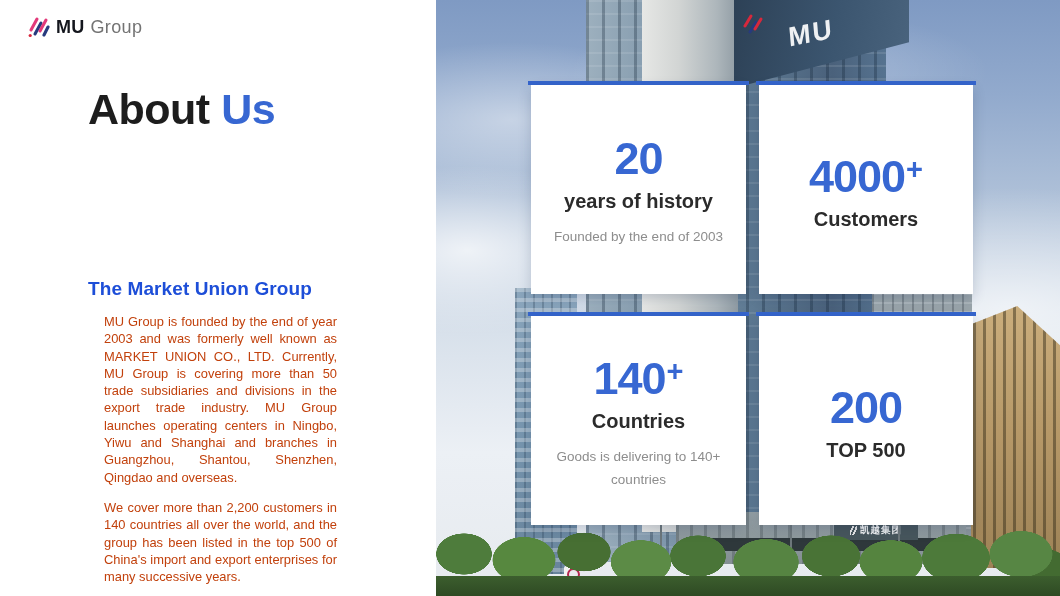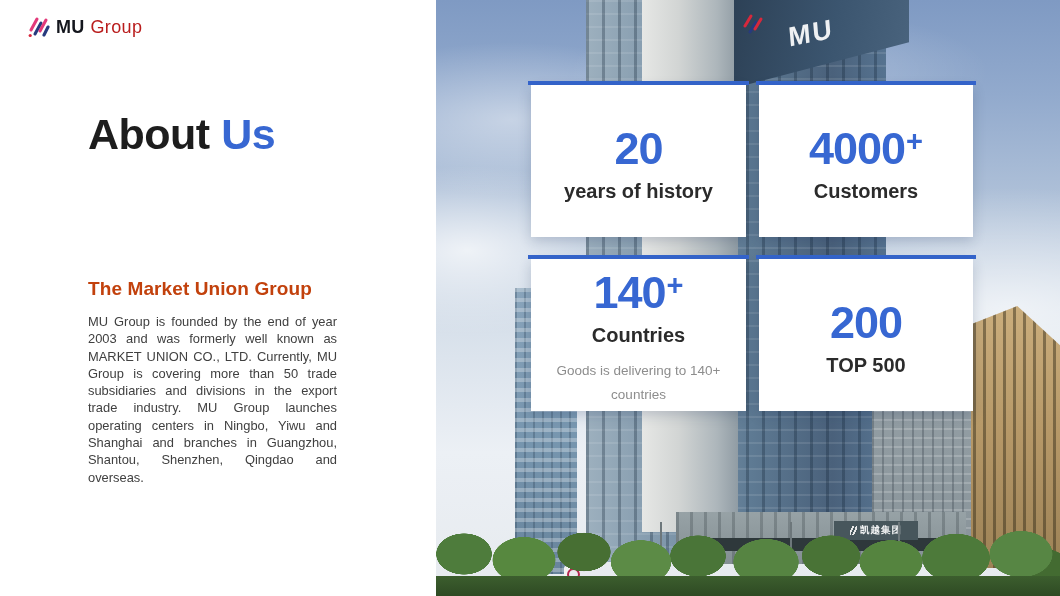--- a/index.html
+++ b/index.html
@@ -6,26 +6,26 @@
   body{
     width:1060px;height:596px;position:relative;overflow:hidden;
     background:#ffffff;font-family:"Liberation Sans",sans-serif;
     -webkit-font-smoothing:antialiased;
   }
   
   .left-panel{position:absolute;left:0;top:0;width:436px;height:596px;background:#fff;z-index:4;}
   .logo{position:absolute;left:28px;top:15px;display:flex;align-items:center;gap:6px;cursor:pointer;}
   .logo svg{display:block;}
   .brand-mu{font-size:18px;font-weight:800;color:#14161d;letter-spacing:.2px;}
-  .brand-group{font-size:18px;font-weight:400;color:#b91c1c;letter-spacing:.4px;}
-  .hero{position:absolute;left:88px;top:88px;font-size:43px;line-height:1;font-weight:800;color:#1d1d1d;letter-spacing:-.5px;white-space:nowrap;margin-top:25px;}
+  .brand-group{font-size:18px;font-weight:400;color:#737373;letter-spacing:.4px;}
+  .hero{position:absolute;left:88px;top:88px;font-size:43px;line-height:1;font-weight:800;color:#1d1d1d;letter-spacing:-.5px;white-space:nowrap;}
   .hero .accent{color:#3767d2;}
   .about{position:absolute;left:88px;top:278px;width:249px;}
-  .about-heading{font-size:19px;font-weight:700;color:#c2410c;margin:0 0 13px 0;letter-spacing:.1px;}
-  .about p{margin:0 0 13px 0;font-size:12.9px;line-height:17.3px;color:#404040;text-align:justify;}
+  .about-heading{font-size:19px;font-weight:700;color:#1d4ed8;margin:0 0 13px 0;letter-spacing:.1px;}
+  .about p{margin:0 0 13px 16px;font-size:12.9px;line-height:17.3px;color:#c2410c;text-align:justify;}
   
   .photo{position:absolute;left:436px;top:0;width:624px;height:596px;overflow:hidden;z-index:1;}
   .photo *{position:absolute;}
   .sky{left:0;top:0;width:624px;height:596px;
     background:
       radial-gradient(ellipse 280px 110px at 12% 20%, rgba(255,255,255,.45), rgba(255,255,255,0) 70%),
       radial-gradient(ellipse 260px 120px at 5% 42%, rgba(255,255,255,.75), rgba(255,255,255,0) 70%),
       radial-gradient(ellipse 420px 170px at 92% 52%, rgba(255,255,255,.65), rgba(255,255,255,0) 72%),
       radial-gradient(ellipse 300px 90px at 55% 12%, rgba(255,255,255,.25), rgba(255,255,255,0) 70%),
       linear-gradient(180deg,#7f9ac3 0%,#92aacd 16%,#b3c4da 36%,#d8e1eb 56%,#ecf0f5 76%,#e6eaee 100%);
@@ -95,21 +95,21 @@
       radial-gradient(ellipse 52px 38px at 585px 44px,#578644 60%,rgba(0,0,0,0) 61%),
       radial-gradient(ellipse 40px 28px at 608px 56px,#436b31 60%,rgba(0,0,0,0) 61%);
   }
   .shrubs{left:0;top:576px;width:624px;height:20px;
     background:linear-gradient(180deg,#3c5e2e 0%,#2e4a23 100%);}
   
   .cards{position:absolute;left:531px;top:81px;display:grid;
     grid-template-columns:215px 214px;column-gap:13px;row-gap:18px;z-index:6;}
   .stat-cell{position:relative;}
   .stat-bar{height:4px;margin:0 -3px;background:#3565cd;}
-  .stat-card{height:152px;background:#ffffff;box-shadow:0 4px 12px rgba(25,45,85,.20);
+  .stat-card{height:209px;background:#ffffff;box-shadow:0 4px 12px rgba(25,45,85,.20);
     display:flex;flex-direction:column;align-items:center;justify-content:center;text-align:center;padding-top:6px;box-sizing:border-box;}
   .stat-value-row{line-height:1;white-space:nowrap;}
   .stat-value{font-size:45px;font-weight:700;color:#3767d2;letter-spacing:-1px;}
   .stat-plus{display:inline-block;font-size:29px;font-weight:700;color:#3767d2;transform:translateY(-13px);margin-left:1px;}
   .stat-plus:empty{display:none;}
   .stat-label{font-size:20px;font-weight:700;color:#2b2b2b;margin-top:9px;}
   .stat-description{font-size:13.5px;line-height:1.72;color:#8d8d8d;margin-top:12px;width:198px;}
 </style>
 </head>
 <body>
@@ -145,20 +145,21 @@
   <div class="shrubs"></div>
 </div>
 
 <div class="cards">
 
   <div class="stat-cell">
     <div class="stat-bar"></div>
     <div class="stat-card">
       <div class="stat-value-row"><span class="stat-value">20</span></div>
       <div class="stat-label">years of history</div>
+      <div class="stat-description">Founded by the end of 2003</div>
     </div>
   </div>
 
   <div class="stat-cell">
     <div class="stat-bar"></div>
     <div class="stat-card">
       <div class="stat-value-row"><span class="stat-value">4000</span><span class="stat-plus">+</span></div>
       <div class="stat-label">Customers</div>
     </div>
   </div>
@@ -196,15 +197,16 @@
     </span>
     <span class="brand-mu">MU</span>
       <span class="brand-group">Group</span>
   </div>
 
   <div class="hero"><span>About</span> <span class="accent">Us</span></div>
 
   <div class="about">
     <h2 class="about-heading">The Market Union Group</h2>
     <p>MU Group is founded by the end of year 2003 and was formerly well known as MARKET UNION CO., LTD. Currently, MU Group is covering more than 50 trade subsidiaries and divisions in the export trade industry. MU Group launches operating centers in Ningbo, Yiwu and Shanghai and branches in Guangzhou, Shantou, Shenzhen, Qingdao and overseas.</p>
+    <p>We cover more than 2,200 customers in 140 countries all over the world, and the group has been listed in the top 500 of China's import and export enterprises for many successive years.</p>
   </div>
 
 </div>
 
 </body></html>

